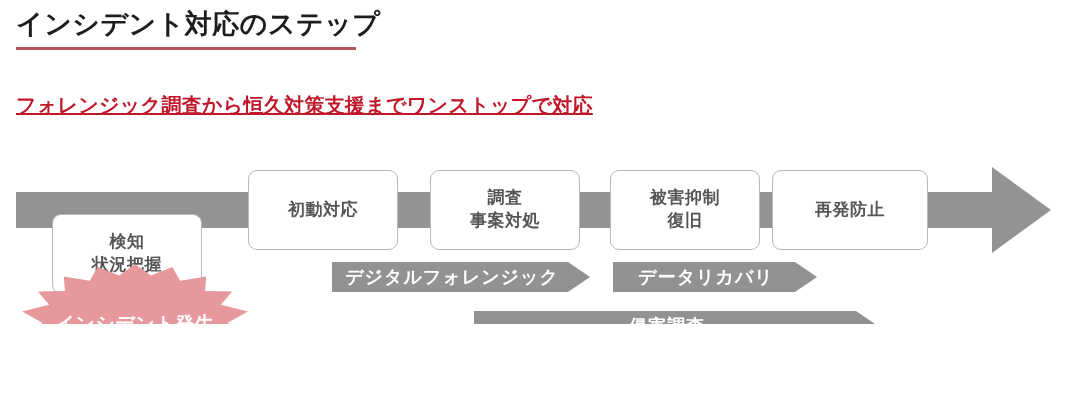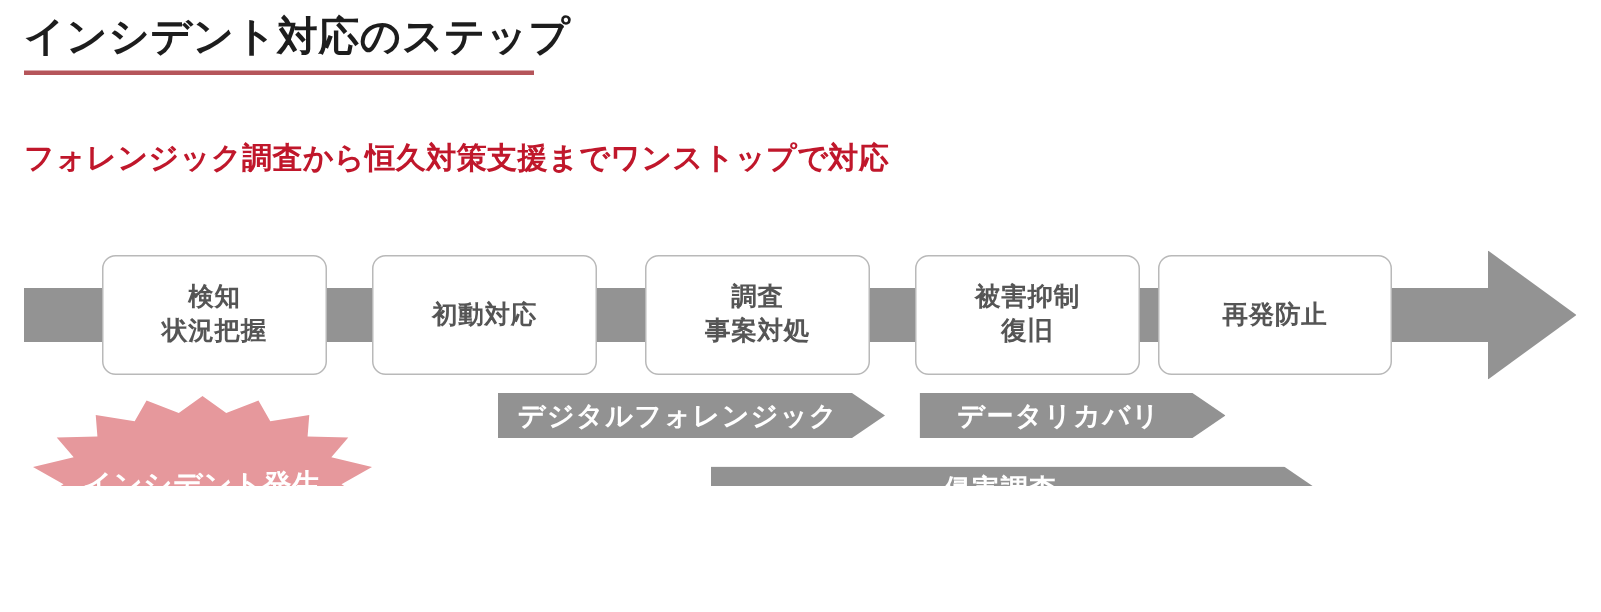--- a/index.html
+++ b/index.html
@@ -41,20 +41,21 @@
   }
   #subtitle {
     position: absolute;
     left: 16px;
     top: 92px;
     font-size: 20px;
     font-weight: bold;
     letter-spacing: 0.3px;
     color: #c0172b;
     white-space: nowrap;
+    text-decoration: underline;
   }
 
   
   #band {
     position: absolute;
     left: 16px;
     top: 192px;
     width: 980px;
     height: 36px;
     background: #939393;
@@ -83,21 +84,21 @@
     justify-content: center;
     line-height: 1.35;
     font-size: 17px;
     font-weight: bold;
     color: #555555;
     letter-spacing: 0.5px;
     white-space: nowrap;
   }
   .step-box .line { display: block; }
 
-  #step-0 { left: 68px;  width: 150px; }
+  #step-0 { left: 52px;  width: 150px; margin-top: 44px; }
   #step-1 { left: 248px; width: 150px; }
   #step-2 { left: 430px; width: 150px; }
   #step-3 { left: 610px; width: 150px; }
   #step-4 { left: 772px; width: 156px; }
 
   
   #burst {
     position: absolute;
     left: 22px;
     top: 264px;

